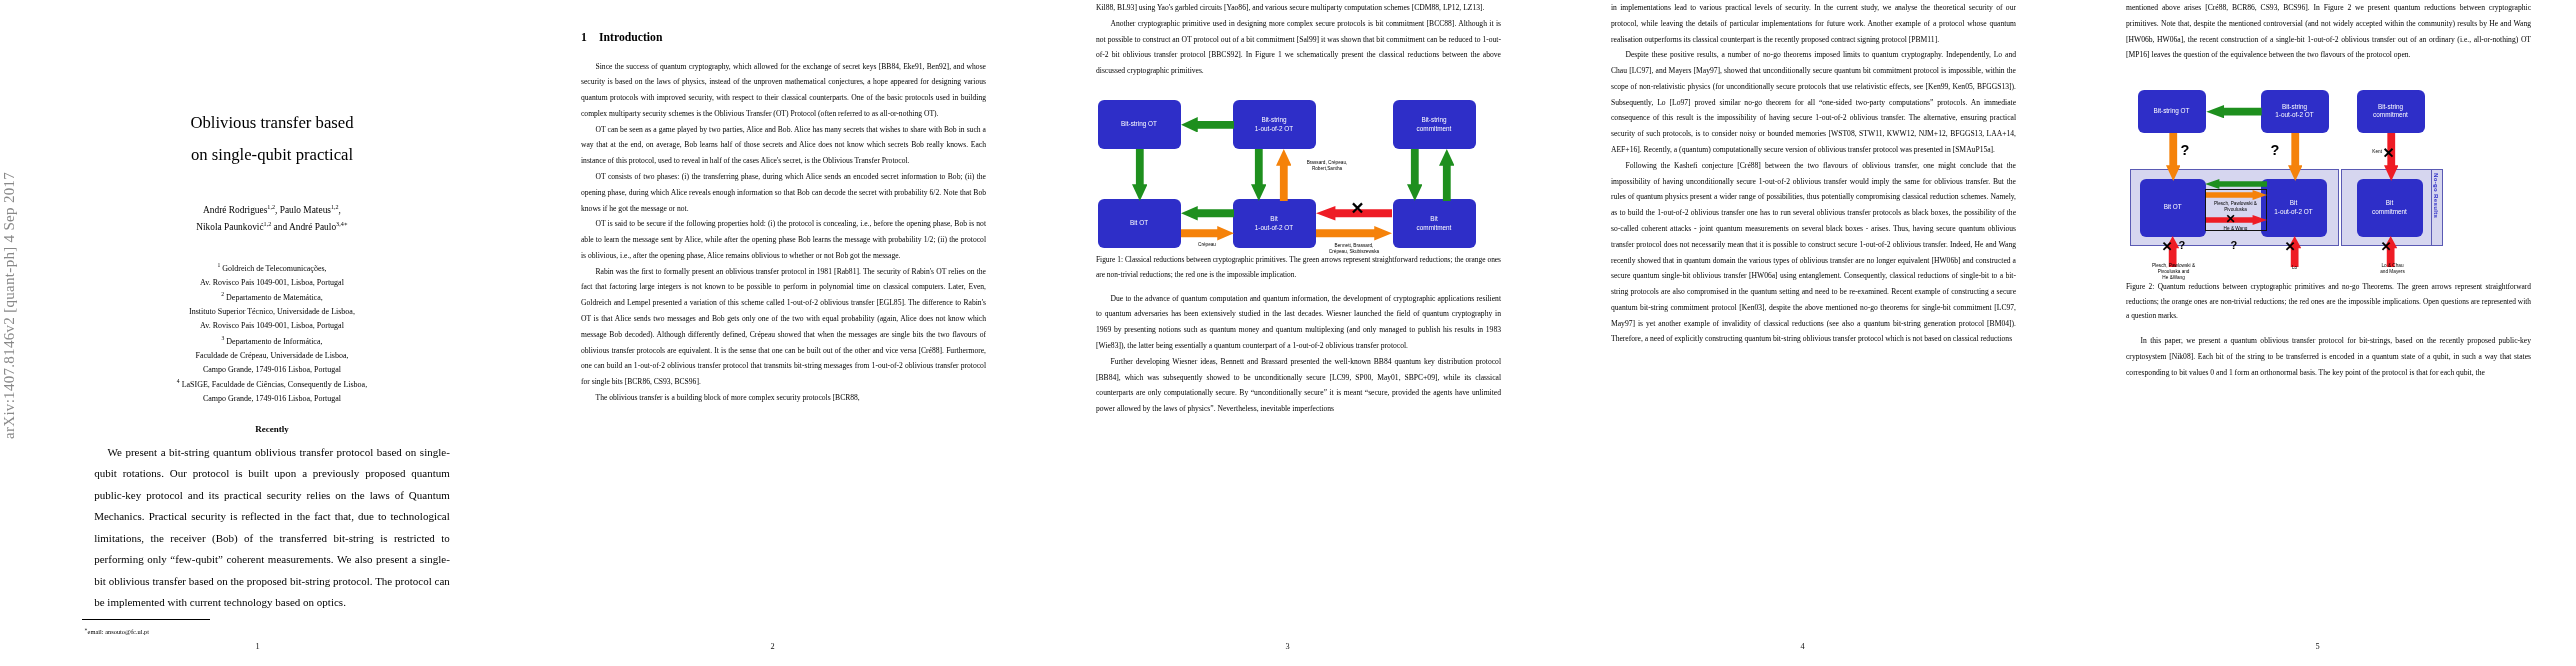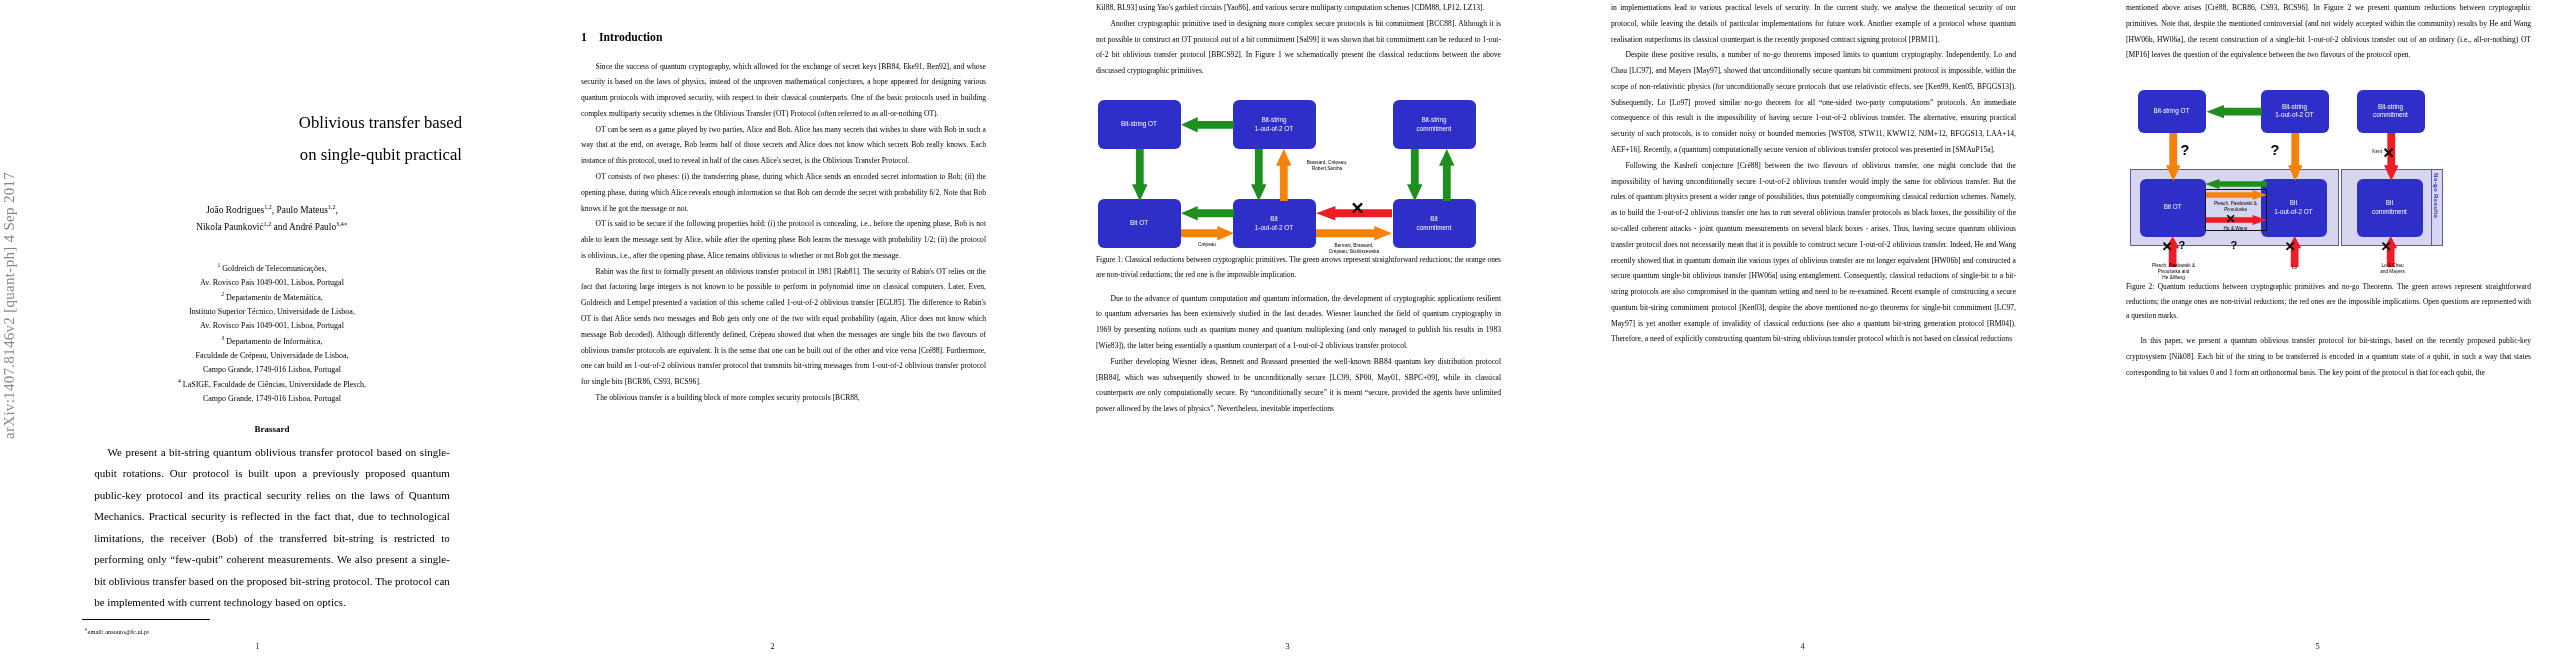--- a/index.html
+++ b/index.html
@@ -45,21 +45,21 @@
   }
   .pagenum {
     position: absolute;
     bottom: 15.6px; left: 0; right: 0;
     text-align: center;
     font-size: 8.3px;
     color: #111;
   }
   
   .doc-title {
-    text-align: right;
+    text-align: center;
     font-size: 16.7px;
     line-height: 1.9;
     color: #000;
     margin-top: 107px;
     font-family: "Liberation Serif", serif;
   }
   .doc-title div { white-space: nowrap; }
   .authors {
     text-align: center;
     font-size: 9.4px;
@@ -209,41 +209,41 @@
   <div class="page">
     <div class="arxiv-stamp">arXiv:1407.8146v2  [quant-ph]  4 Sep 2017</div>
     <div class="page-body" style="left:82px;right:53px;">
       <div class="doc-title">
         <div>Oblivious transfer based</div>
         <div>on single-qubit practical</div>
       </div>
 
       <div class="authors">
         <div>
-          <span>João Rodrigues</span><sup>1,2</sup><span>, Paulo Mateus</span><sup>1,2</sup><span>,</span>
+          <span>André Rodrigues</span><sup>1,2</sup><span>, Paulo Mateus</span><sup>1,2</sup><span>,</span>
         </div>
         <div>
           <span>Nikola Paunković</span><sup>1,2</sup><span> and André Paulo</span><sup>3,4∗</sup>
         </div>
       </div>
 
       <div class="affils" id="affils">
           <div><sup>1</sup><span> Goldreich de Telecomunicações,</span></div>
           <div><span>Av. Rovisco Pais 1049-001, Lisboa, Portugal</span></div>
           <div><sup>2</sup><span> Departamento de Matemática,</span></div>
           <div><span>Instituto Superior Técnico, Universidade de Lisboa,</span></div>
           <div><span>Av. Rovisco Pais 1049-001, Lisboa, Portugal</span></div>
           <div><sup>3</sup><span> Departamento de Informática,</span></div>
           <div><span>Faculdade de Crépeau, Universidade de Lisboa,</span></div>
           <div><span>Campo Grande, 1749-016 Lisboa, Portugal</span></div>
-          <div><sup>4</sup><span> LaSIGE, Faculdade de Ciências, Universidade de Plesch,</span></div>
+          <div><sup>4</sup><span> LaSIGE, Faculdade de Ciências, Consequently de Lisboa,</span></div>
           <div><span>Campo Grande, 1749-016 Lisboa, Portugal</span></div>
         </div>
 
-      <div class="abs-head">Brassard</div>
+      <div class="abs-head">Recently</div>
       <div class="abs-body">We present a bit-string quantum oblivious transfer protocol based on single-qubit rotations. Our protocol is built upon a previously proposed quantum public-key protocol and its practical security relies on the laws of Quantum Mechanics. Practical security is reflected in the fact that, due to technological limitations, the receiver (Bob) of the transferred bit-string is restricted to performing only “few-qubit” coherent measurements. We also present a single-bit oblivious transfer based on the proposed bit-string protocol. The protocol can be implemented with current technology based on optics.</div>
 
       <div class="footnote-rule"></div>
       <div class="footnote">
         <sup>∗</sup><span>email: ansouto@fc.ul.pt</span>
       </div>
     </div>
     <div class="pagenum">1</div>
   </div>
 

